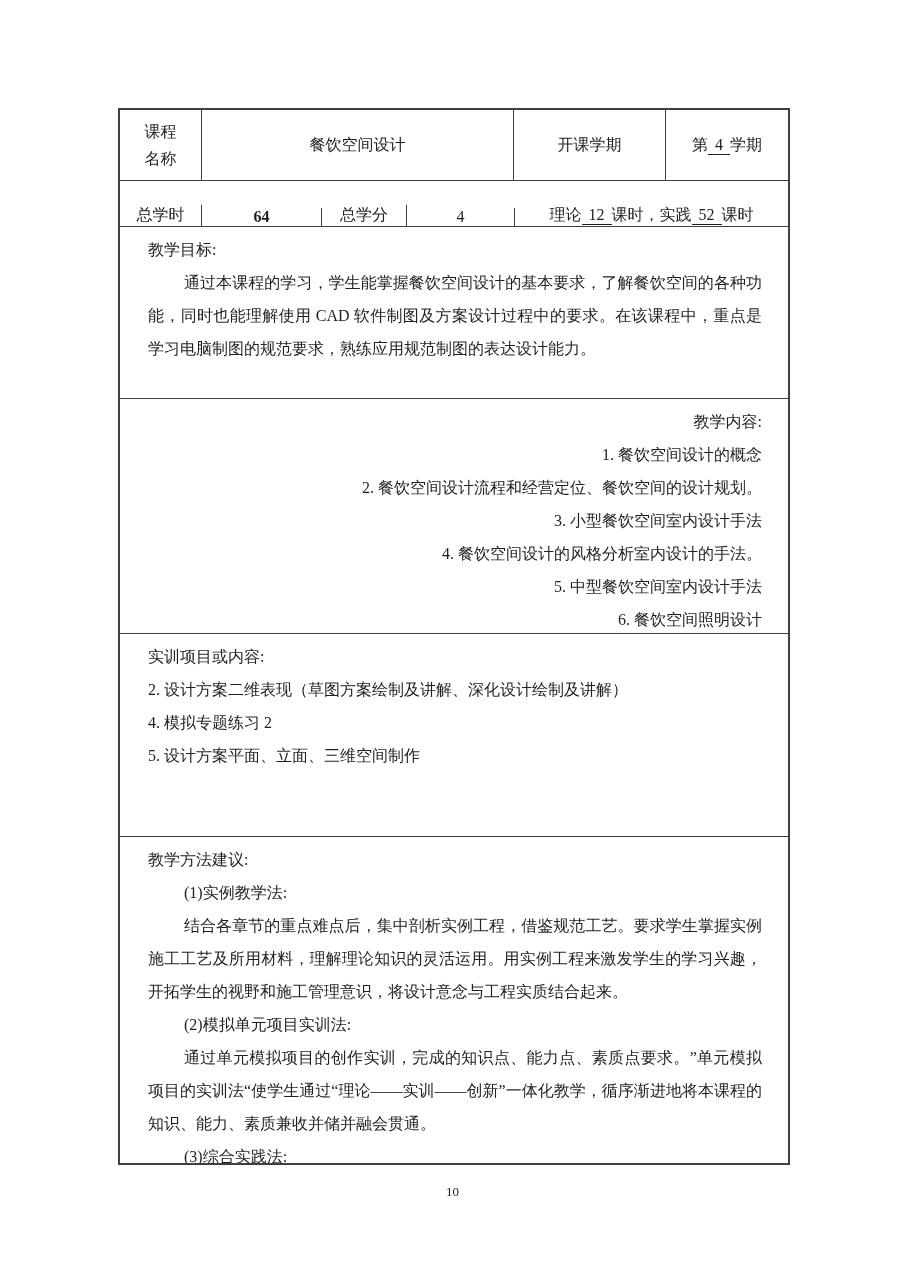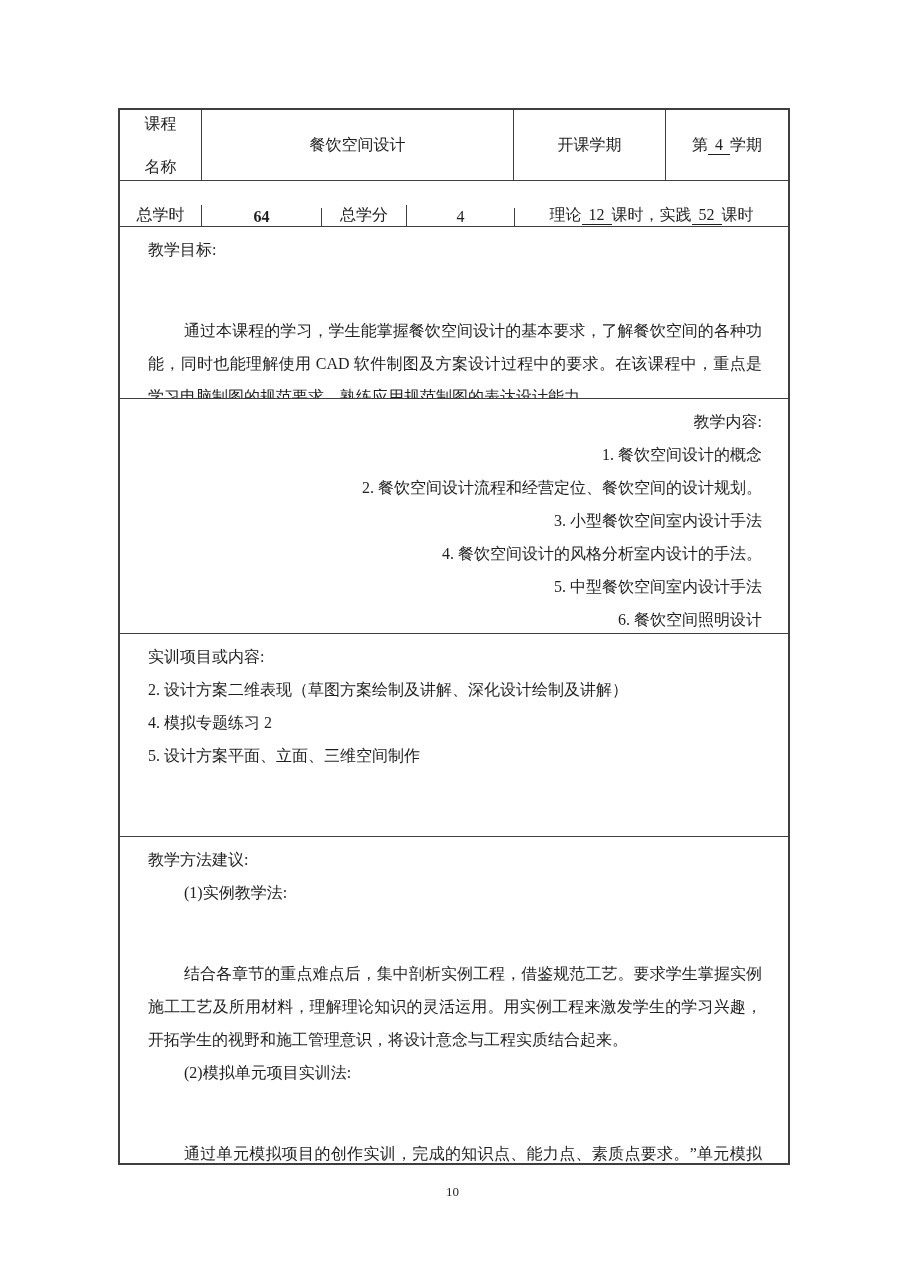--- a/index.html
+++ b/index.html
@@ -30,41 +30,41 @@
   }
   .hcell.last { border-right: none; flex: 1; }
   .row1 { height: 70px; }
   .row2 { height: 45px; align-items: flex-end; }
   .w-label { width: 82px; }
   .w-course { width: 312px; }
   .w-sem { width: 152px; }
   .w-hours-num { width: 120px; font-weight: bold; }
   .w-credit-label { width: 85px; }
   .w-credit-num { width: 108px; }
-  .two-line { line-height: 27px; justify-content: space-between; }
+  .two-line { line-height: 27px; }
   .blank-underline {
     display: inline-block;
     border-bottom: 1px solid #1f1f1f;
     padding: 0 7px;
     line-height: 18px;
   }
   .section {
     box-sizing: border-box;
     border-bottom: 1px solid #3f3f3f;
     padding: 6px 26px 0 28px;
     font-size: 16px;
     line-height: 33px;
     overflow: hidden;
   }
   .section.last { border-bottom: none; }
   .sec-objectives { height: 172px; }
   .sec-content { height: 235px; text-align: right; }
   .sec-practice { height: 203px; }
   .sec-methods { height: 326px; }
-  .para { text-align: justify; text-indent: 36px; margin-top: 48px; }
+  .para { text-align: justify; text-indent: 36px; }
   .subhead { text-indent: 36px; }
   .sec-title { text-indent: 0; }
   .page-number {
     position: absolute;
     left: 0; right: 0;
     top: 1184px;
     text-align: center;
     font-size: 13px;
   }
 </style>

